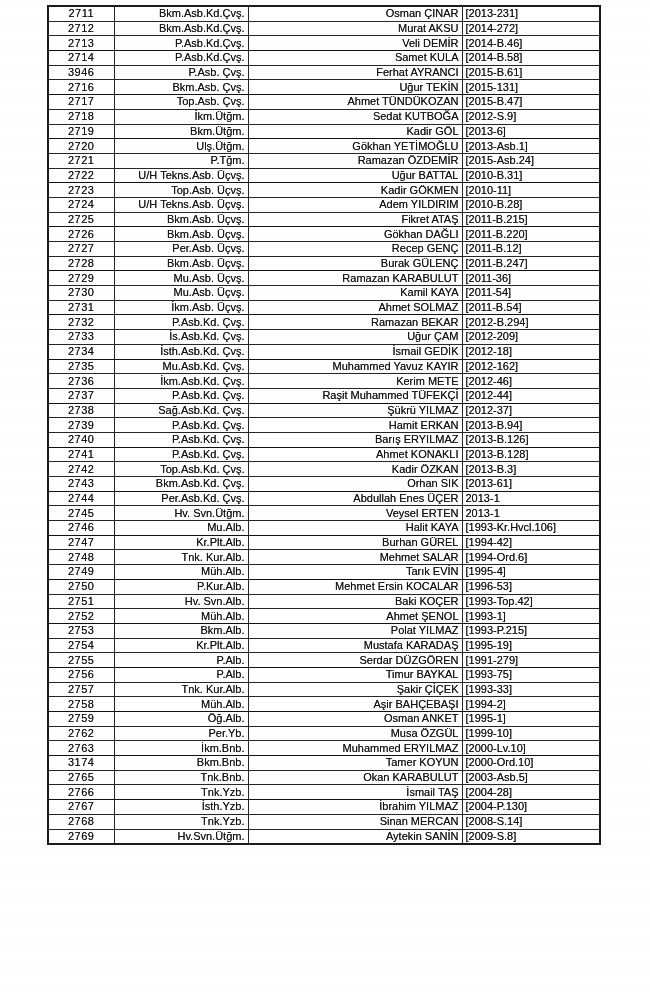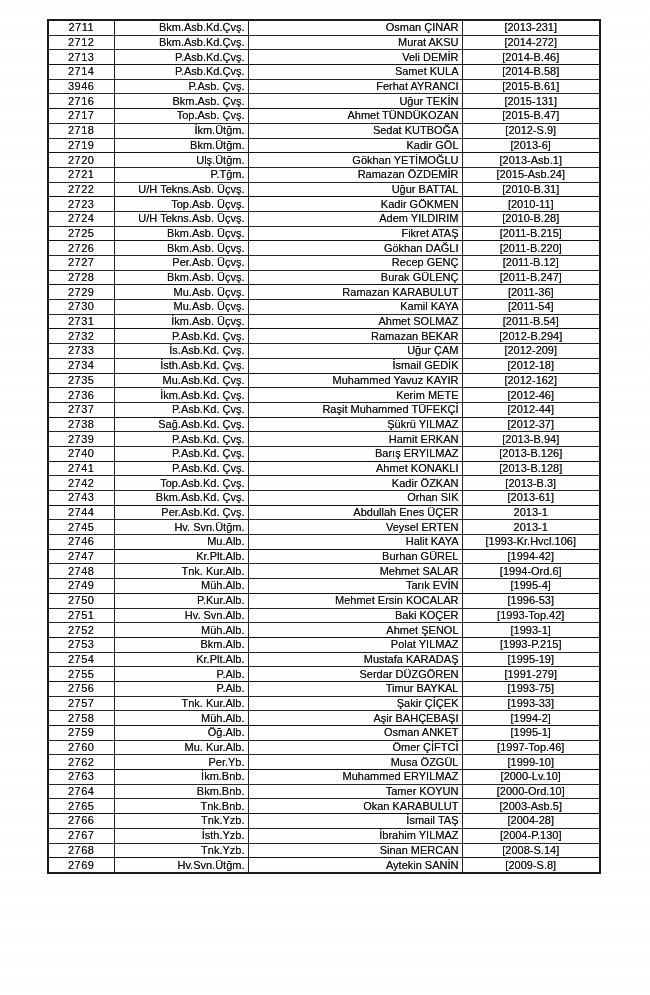--- a/index.html
+++ b/index.html
@@ -18,42 +18,42 @@
   .scan-page {
     position: absolute;
     inset: 0;
     background:
       repeating-linear-gradient(180deg, rgba(0,0,0,0.012) 0px, rgba(0,0,0,0) 3px 6px),
       #ffffff;
   }
   table.roster {
     position: absolute;
     left: 47px;
-    top: 19px;
+    top: 5px;
     width: 552px;
     border-collapse: collapse;
     table-layout: fixed;
     border: 2px solid #1b1b1b;
   }
   table.roster td {
     border: 1px solid #262626;
     height: 13.7px;
     font-size: 11px;
     line-height: 13px;
     padding: 0 3px;
     white-space: nowrap;
     overflow: hidden;
     color: #141414;
     
     text-shadow: 0 0 0.6px rgba(10,10,10,0.75);
   }
   td.c-no   { text-align: center; letter-spacing: 0.5px; }
   td.c-rank { text-align: right; }
   td.c-name { text-align: right; }
-  td.c-code { text-align: center; }
+  td.c-code { text-align: left; }
   
   tr:nth-child(3n) td { border-bottom-color: #111; }
   tr:nth-child(4n+1) td { border-bottom-width: 1.4px; }
 </style>
 </head>
 <body>
 
 <div class="scan-page">
   <table class="roster">
     <colgroup>
@@ -399,44 +399,38 @@
     <td class="c-code">[1994-2]</td>
   </tr>
 
   <tr>
     <td class="c-no">2759</td>
     <td class="c-rank">Öğ.Alb.</td>
     <td class="c-name">Osman ANKET</td>
     <td class="c-code">[1995-1]</td>
   </tr>
 
-  <tr>
-    <td class="c-no">2760</td>
-    <td class="c-rank">Mu. Kur.Alb.</td>
-    <td class="c-name">Ömer ÇİFTCİ</td>
-    <td class="c-code">[1997-Top.46]</td>
-  </tr>
 
 
   <tr>
     <td class="c-no">2762</td>
     <td class="c-rank">Per.Yb.</td>
     <td class="c-name">Musa ÖZGÜL</td>
     <td class="c-code">[1999-10]</td>
   </tr>
 
   <tr>
     <td class="c-no">2763</td>
     <td class="c-rank">İkm.Bnb.</td>
     <td class="c-name">Muhammed ERYILMAZ</td>
     <td class="c-code">[2000-Lv.10]</td>
   </tr>
 
   <tr>
-    <td class="c-no">2764</td>
+    <td class="c-no">3174</td>
     <td class="c-rank">Bkm.Bnb.</td>
     <td class="c-name">Tamer KOYUN</td>
     <td class="c-code">[2000-Ord.10]</td>
   </tr>
 
   <tr>
     <td class="c-no">2765</td>
     <td class="c-rank">Tnk.Bnb.</td>
     <td class="c-name">Okan KARABULUT</td>
     <td class="c-code">[2003-Asb.5]</td>

